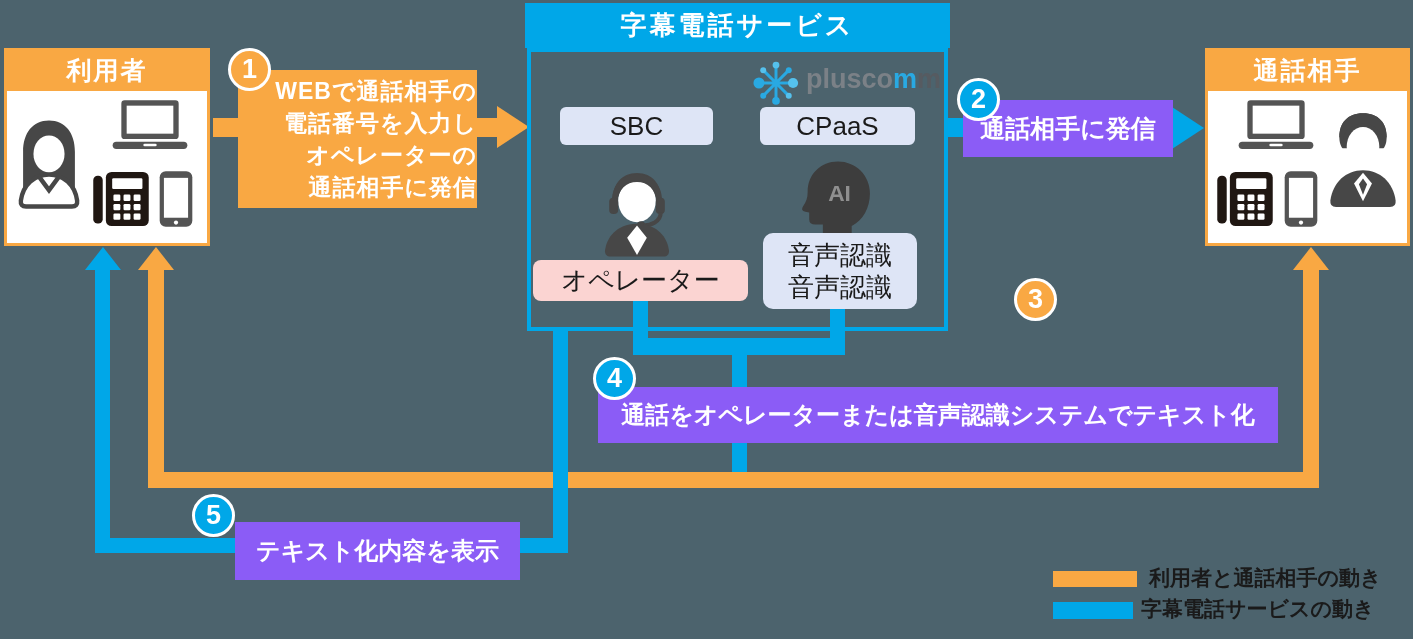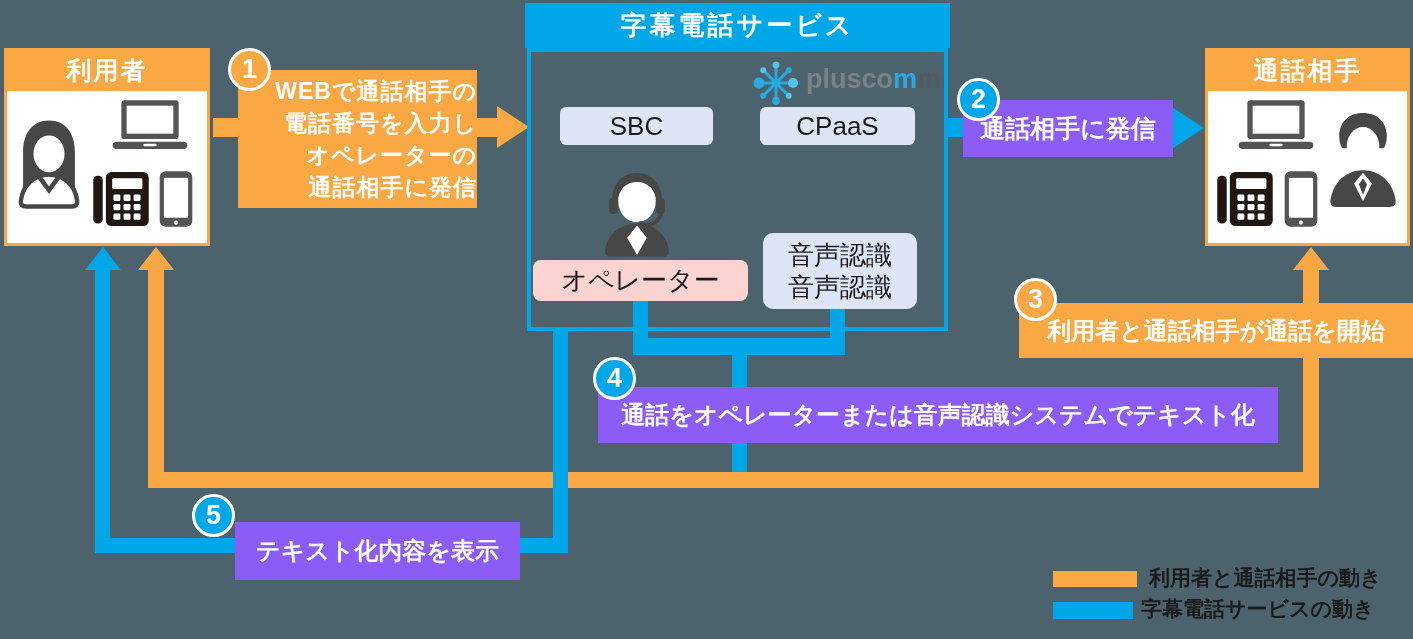--- a/index.html
+++ b/index.html
@@ -237,37 +237,42 @@
       <rect x="21" y="36" width="11" height="20" rx="5" fill="#474747"></rect>
       <rect x="78" y="36" width="11" height="20" rx="5" fill="#474747"></rect>
       <path d="M84 54 C84 66 72 70 62 70" fill="none" stroke="#474747" stroke-width="5"></path>
       <circle cx="60" cy="70" r="5" fill="#474747"></circle>
       <path d="M55 68 C35 68 19 80 16 100 Q15 108 23 108 L87 108 Q95 108 94 100 C91 80 75 68 55 68 Z" fill="#474747"></path>
       <path d="M55 70 L67 85 L55 106 L43 85 Z" fill="#fff"></path>
     </svg>
   </div>
   <div class="chip pink" style="left:533px; top:260px; width:215px; height:41px;">オペレーター</div>
 
+  <div class="icon" style="left:798px; top:160px; width:74px; height:82px;">
+    <svg viewBox="0 0 92 108">
+      <path d="M50 2 C27 2 10 19 10 42 C10 50 8 55 4 61 Q0 67 7 68 L12 69 L12 78 Q12 85 20 85 L30 85 L30 104 L68 104 L68 87 C83 79 92 63 92 44 C92 20 73 2 50 2 Z" fill="#3d3d3d"></path>
+      <text x="52" y="54" text-anchor="middle" font-size="30" font-weight="bold" fill="#8f8f8f" font-family="Liberation Sans, sans-serif">AI</text>
+    </svg>
+  </div>
   <div class="chip multi" style="left:763px; top:233px; width:154px; height:76px;">
     <span>音声認識</span>
     <span>音声認識</span>
   </div>
 
   <div class="step-label o step1-text" style="left:238px; top:70px; width:239px; height:138px;align-items:flex-end;">
     <div>WEBで通話相手の</div>
     <div>電話番号を入力し</div>
     <div>オペレーターの</div>
     <div>通話相手に発信</div>
   </div>
   <div class="badge o" style="left:228px; top:48px;">1</div>
 
   <div class="step-label c" style="left:963px; top:100px; width:210px; height:57px; font-size:25px;">通話相手に発信</div>
   <div class="badge c" style="left:957px; top:78px;">2</div>
 
-  <div class="step-label o" style="left:1019px; top:303px; width:394px; height:55px; font-size:24px;">利用者と通話相手が通話を開始</div>
   <div class="badge o" style="left:1014px; top:278px;">3</div>
 
   <div class="step-label c" style="left:598px; top:387px; width:680px; height:56px; font-size:24px;">通話をオペレーターまたは音声認識システムでテキスト化</div>
   <div class="badge c" style="left:593px; top:357px;">4</div>
 
   <div class="step-label c" style="left:235px; top:522px; width:285px; height:58px; font-size:24px;">テキスト化内容を表示</div>
   <div class="badge c" style="left:192px; top:494px;">5</div>
 
   <div class="legend-swatch orange-bg" style="left:1053px; top:571px; width:84px; height:16px;"></div>
   <div class="legend-label" style="left:1141px; top:564px;margin-left:8px;">利用者と通話相手の動き</div>

